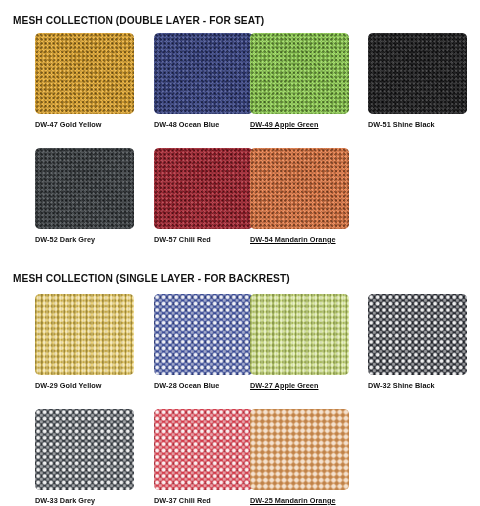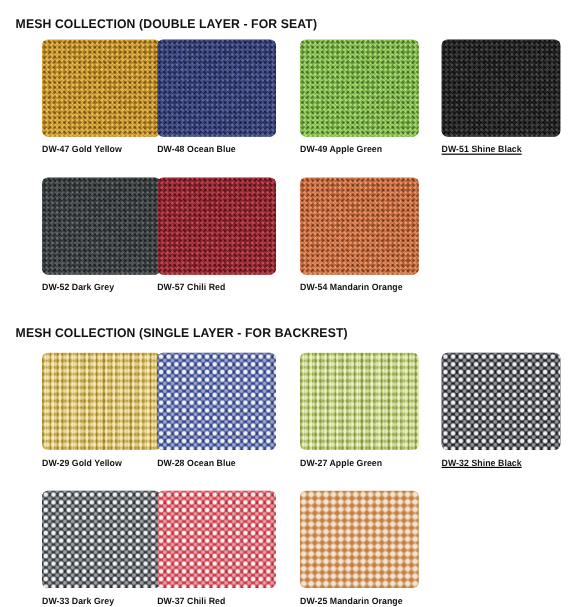--- a/index.html
+++ b/index.html
@@ -29,23 +29,23 @@
   #row1{top:33px;}
   #row2{top:148px;}
   #row3{top:294px;}
   #row4{top:409px;}
 
   .swatch-cell{
     position:absolute;
     width:99px;
   }
   .c0{left:14px;margin-left:21px;}
-  .c1{left:131px;}
-  .c2{left:250px;}
-  .c3{left:368px;text-decoration:underline;}
+  .c1{left:117px;padding-left:37px;}
+  .c2{left:250px;text-decoration:underline;}
+  .c3{left:368px;}
 
   .swatch{
     width:99px;height:81px;
     border-radius:5px;
     position:relative;
     overflow:hidden;
     box-sizing:border-box;
   }
   
   .tex-double::after{

